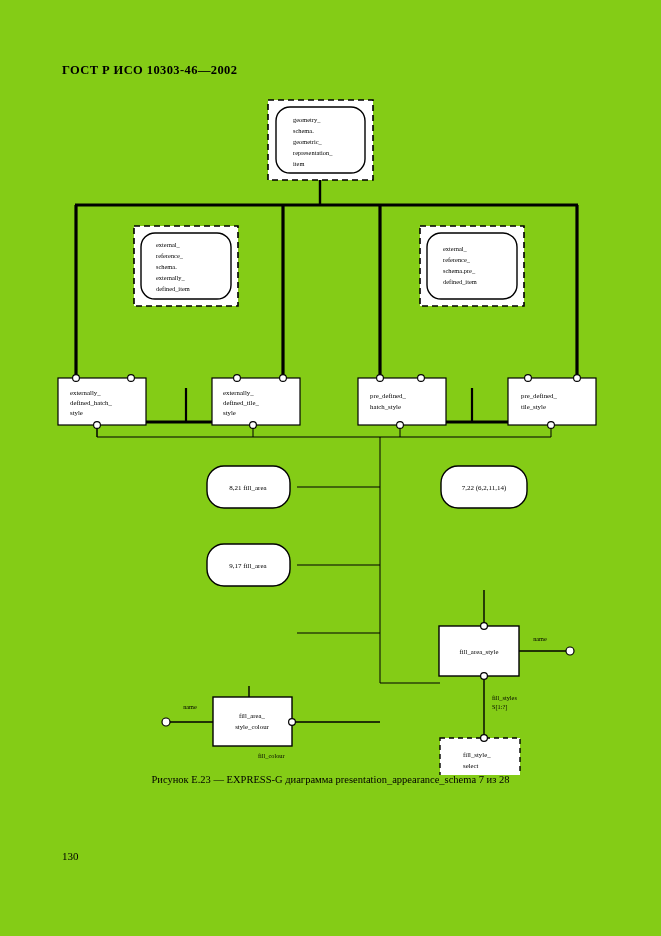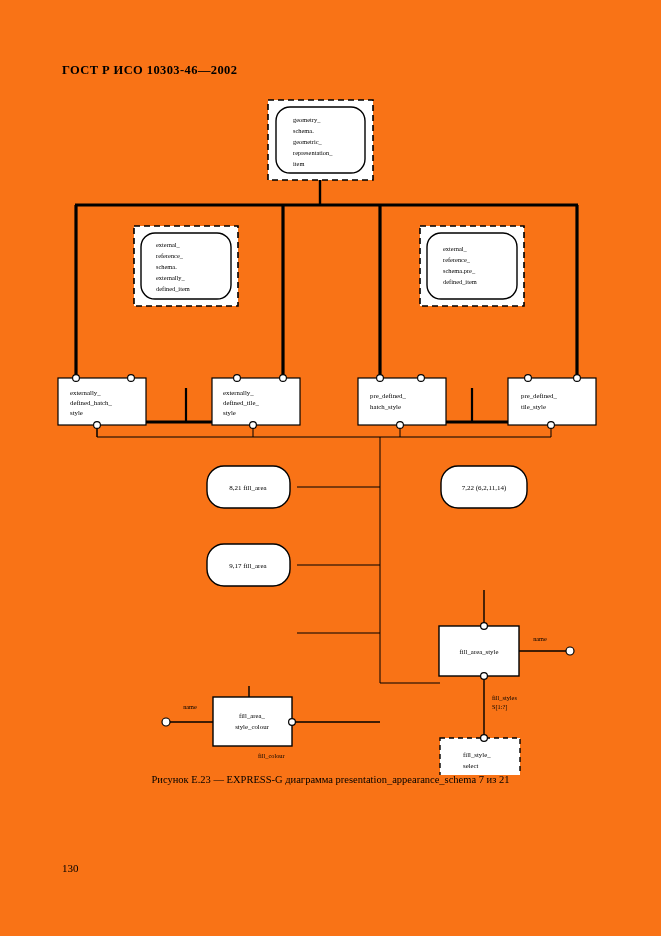--- a/index.html
+++ b/index.html
@@ -1,27 +1,27 @@
 <!DOCTYPE html>
 <html><head>
 <meta charset="utf-8">
 <style>
   html,body{margin:0;padding:0;background:#fff;}
   body{width:661px;height:936px;position:relative;
        font-family:"Liberation Serif", serif; color:#000;}
-  #page{position:absolute;inset:0;width:661px;height:936px;overflow:hidden;background:#f97316;}
+  #page{position:absolute;inset:0;width:661px;height:936px;overflow:hidden;background:#84cc16;}
 
   #doc-header{position:absolute;left:62px;top:63px;font-family:"Liberation Serif",serif;
       font-size:12.5px;font-weight:bold;letter-spacing:.4px;white-space:nowrap;}
 
   #figure-caption{position:absolute;left:0;top:774px;width:661px;text-align:center;
       font-family:"Liberation Serif",serif;font-size:10.5px;white-space:nowrap;}
 
   #page-number{position:absolute;left:62px;top:850px;font-family:"Liberation Serif",serif;
-      font-size:11px;margin-top:12px;}
+      font-size:11px;}
 
   #diagram{position:absolute;left:0;top:85px;width:547px;height:690px;}
   svg{display:block;}
   .nd{font-family:"Liberation Serif",serif;font-size:6.4px;fill:#000;}
   .nd-e{font-family:"Liberation Serif",serif;font-size:6.8px;fill:#000;}
   .nd-p{font-family:"Liberation Serif",serif;font-size:7px;fill:#000;}
   .nd-a{font-family:"Liberation Serif",serif;font-size:6.3px;fill:#000;}
 </style>
 </head>
 <body>
@@ -209,16 +209,16 @@
       <rect x="196" y="691" width="105" height="56" fill="#fff" stroke="#000" stroke-width="1.6" stroke-dasharray="6 4"></rect>
       <rect x="203" y="698" width="91" height="43" rx="13" ry="13" fill="#fff" stroke="#000" stroke-width="1.4"></rect>
       <text class="nd" x="214" y="712">presentation_</text>
       <text class="nd" x="214" y="723">resource_</text>
       <text class="nd" x="214" y="734">schema.colour</text>
     </g>
 
   </svg>
   </div>
 
-  <div id="figure-caption">Рисунок Е.23 — EXPRESS-G диаграмма presentation_appearance_schema 7 из 21</div>
+  <div id="figure-caption">Рисунок Е.23 — EXPRESS-G диаграмма presentation_appearance_schema 7 из 28</div>
   <div id="page-number">130</div>
 
 </div>
 
 </body></html>

